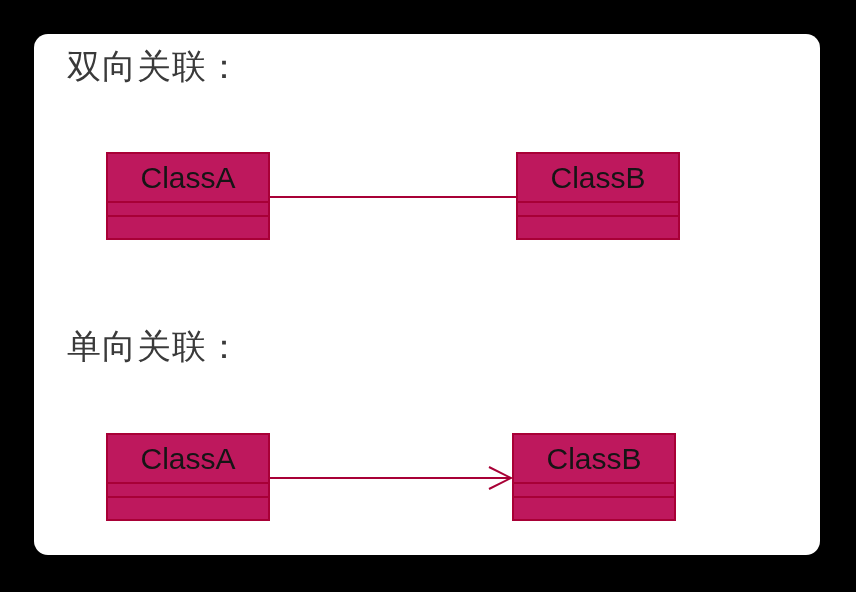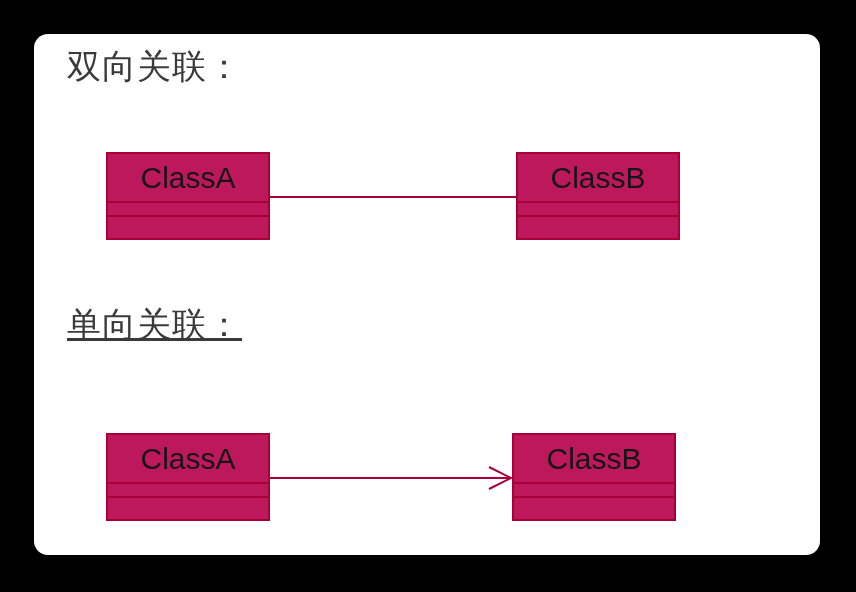--- a/index.html
+++ b/index.html
@@ -75,21 +75,21 @@
     <div class="cb-attrs"></div>
     <div class="cb-methods"></div>
   </div>
 
   <div class="class-box" style="left:516px;top:152px;">
     <div class="cb-name">ClassB</div>
     <div class="cb-attrs"></div>
     <div class="cb-methods"></div>
   </div>
 
-  <div class="section-label" style="left:67px;top:304px;text-decoration:underline;">单向关联：</div>
+  <div class="section-label" style="left:67px;top:326px;">单向关联：</div>
 
   <div class="class-box" style="left:106px;top:433px;">
     <div class="cb-name">ClassA</div>
     <div class="cb-attrs"></div>
     <div class="cb-methods"></div>
   </div>
 
   <div class="class-box" style="left:512px;top:433px;">
     <div class="cb-name">ClassB</div>
     <div class="cb-attrs"></div>

